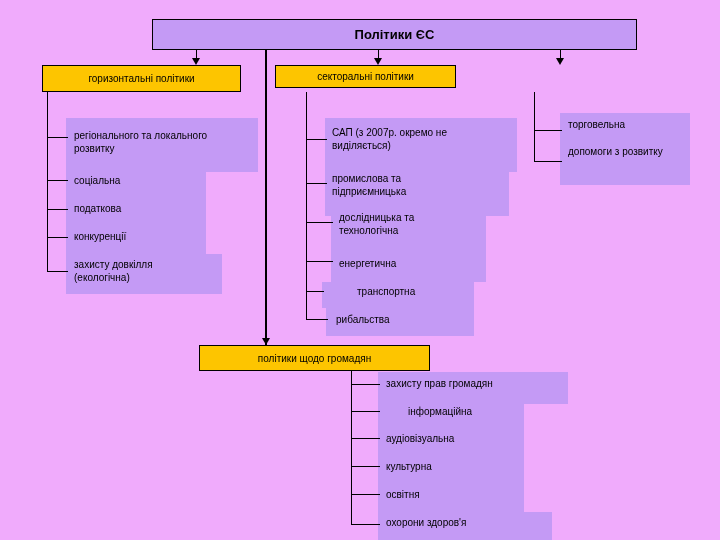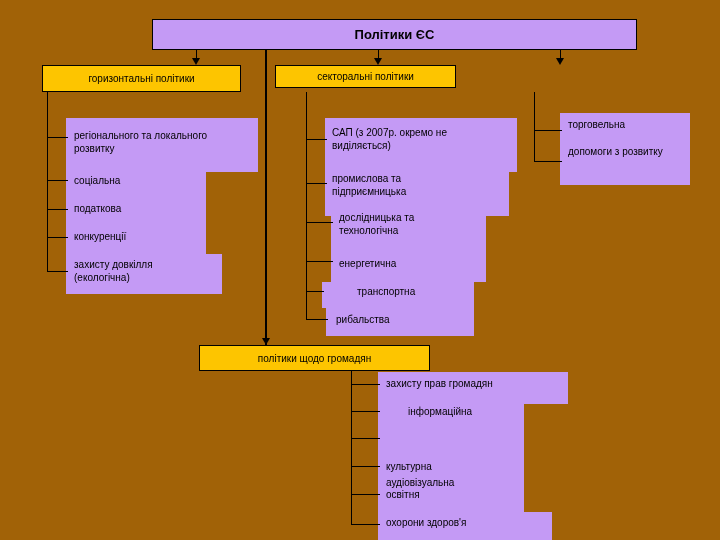--- a/index.html
+++ b/index.html
@@ -4,21 +4,21 @@
 <style>
   html, body {
     margin: 0;
     padding: 0;
     background: #ffffff;
   }
   #canvas {
     position: relative;
     width: 720px;
     height: 540px;
-    background: #a16207;
+    background: #f0abfc;
     font-family: "Liberation Sans", sans-serif;
     overflow: hidden;
   }
   .node {
     position: absolute;
     box-sizing: border-box;
     border: 1px solid #000000;
     display: flex;
     align-items: center;
     justify-content: center;
@@ -164,18 +164,18 @@
   <div class="vline" style="left:351px; top:371px; height:154px;"></div>
   <div class="hline" style="left:351px; top:384px; width:29px;"></div>
   <div class="hline" style="left:351px; top:411px; width:29px;"></div>
   <div class="hline" style="left:351px; top:438px; width:29px;"></div>
   <div class="hline" style="left:351px; top:466px; width:29px;"></div>
   <div class="hline" style="left:351px; top:494px; width:29px;"></div>
   <div class="hline" style="left:351px; top:524px; width:29px;"></div>
 
   <div class="leaf-label" style="left:386px; top:377px; width:185px;">захисту прав громадян</div>
   <div class="leaf-label" style="left:386px; top:405px; width:140px;padding-left:22px;">інформаційна</div>
-  <div class="leaf-label" style="left:386px; top:432px; width:140px;margin-top:44px;">аудіовізуальна</div>
+  <div class="leaf-label" style="left:386px; top:432px; width:140px;">аудіовізуальна</div>
   <div class="leaf-label" style="left:386px; top:460px; width:140px;">культурна</div>
   <div class="leaf-label" style="left:386px; top:488px; width:140px;">освітня</div>
   <div class="leaf-label" style="left:386px; top:516px; width:160px;">охорони здоров'я</div>
 
 </div>
 
 </body></html>

